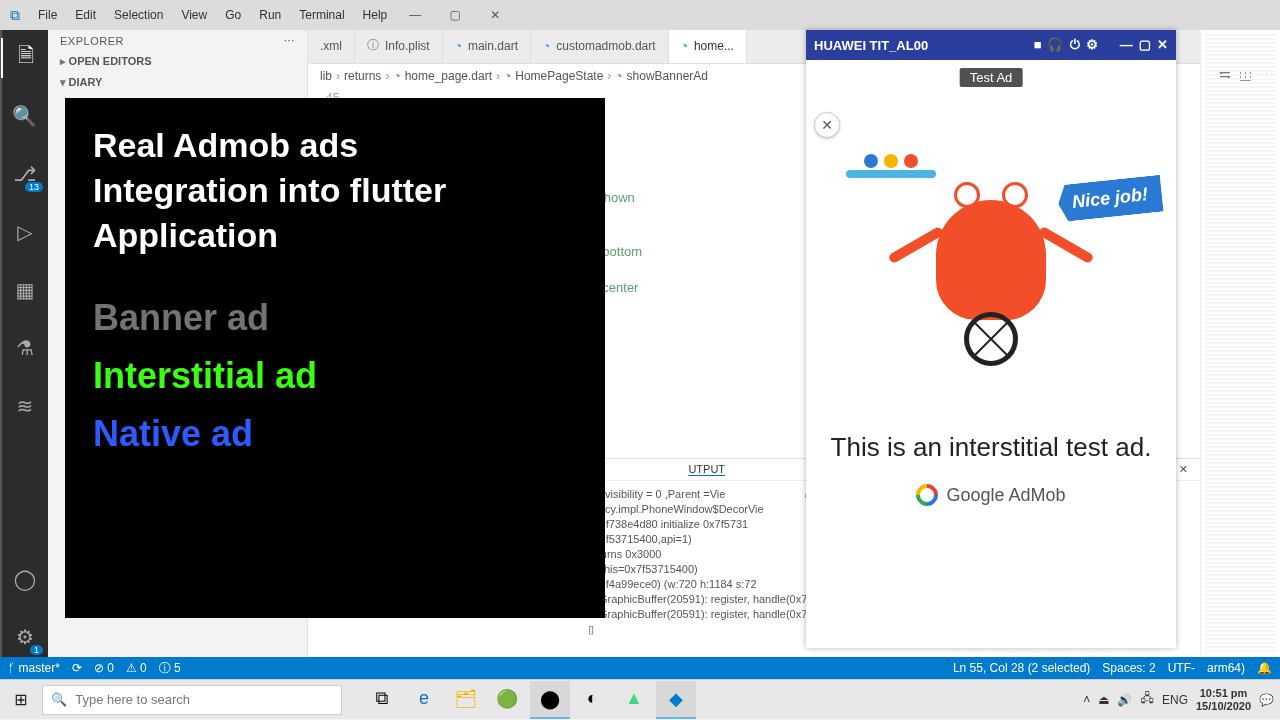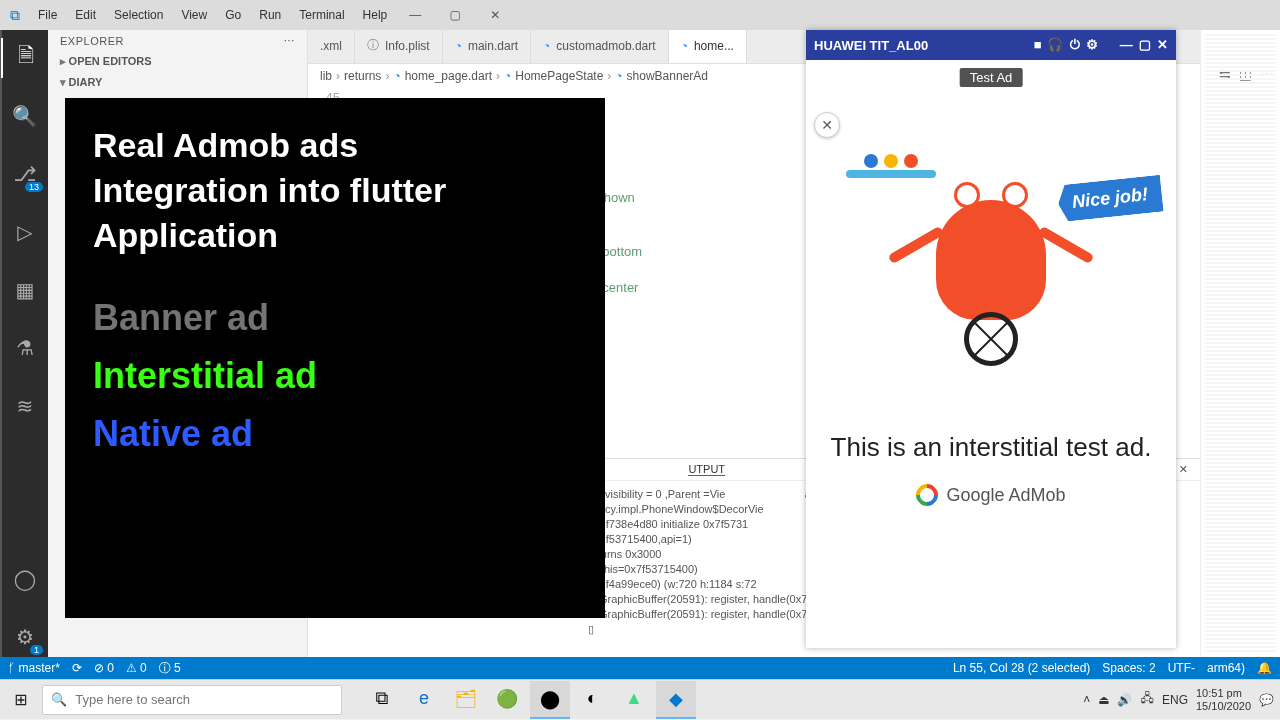--- a/index.html
+++ b/index.html
@@ -42,21 +42,21 @@
 .right-tools { position: absolute; top: 36px; right: 6px; display: flex; gap: 8px; color: #777; font-size: 14px;}
 .status-bar { height: 22px; background: #007acc; color: #fff; display: flex; align-items: center; font-size: 12px; padding: 0 8px; gap: 12px; }
 .status-bar .sb-right { margin-left: auto; display: flex; gap: 12px; }
 .taskbar { height: 40px; background: #e8e8e8; display: flex; align-items: center; border-top: 1px solid #ccc; }
 .taskbar .start { width: 42px; height: 40px; display: flex; align-items: center; justify-content: center; font-size: 16px; color: #222; }
 .taskbar .search { flex: 0 0 300px; height: 30px; background: #fff; border: 1px solid #ccc; border-radius: 2px; display: flex; align-items: center; padding: 0 8px; gap: 8px; font-size: 13px; color: #777; }
 .taskbar .task-icons { display: flex; gap: 2px; margin-left: 20px; }
 .taskbar .ticon { width: 40px; height: 38px; display: flex; align-items: center; justify-content: center; font-size: 18px; border-bottom: 2px solid transparent;}
 .taskbar .ticon.active { background: #d8d8d8; border-bottom-color: #69b3f9;}
 .taskbar .tray { margin-left: auto; display: flex; align-items: center; gap: 8px; padding-right: 6px; font-size: 12px; color: #333; }
-.taskbar .tray .clock { text-align: left; line-height: 13px; font-size: 11px;}
+.taskbar .tray .clock { text-align: center; line-height: 13px; font-size: 11px; font-weight: bold;}
 
 .overlay-card { position: absolute; left: 65px; top: 98px; width: 540px; height: 520px; background: #000; padding: 28px; }
 .overlay-card .line { font-size: 34px; font-weight: 600; color: #fff; margin-bottom: 6px; }
 .overlay-card .adline { font-size: 36px; font-weight: 700; margin-top: 16px; }
 .red-t { color: #737373; } .green-t { color: #39ff14; } .blue-t { color: #2e5bff; }
 
 .emulator { position: absolute; left: 806px; top: 30px; width: 370px; height: 618px; background: #1a1a1a; display: flex; flex-direction: column; box-shadow: 0 0 6px rgba(0,0,0,.3); }
 .emulator .emu-title { height: 30px; background: #2a3f9d; color: #fff; display: flex; align-items: center; padding: 0 8px; font-size: 13px; font-weight: 600; gap: 6px;}
 .emulator .emu-title .emu-icons { margin-left: auto; display: flex; gap: 6px; font-size: 13px;}
 .emulator .emu-body { flex: 1; background: #fff; position: relative; display: flex; flex-direction: column; align-items: center; }

